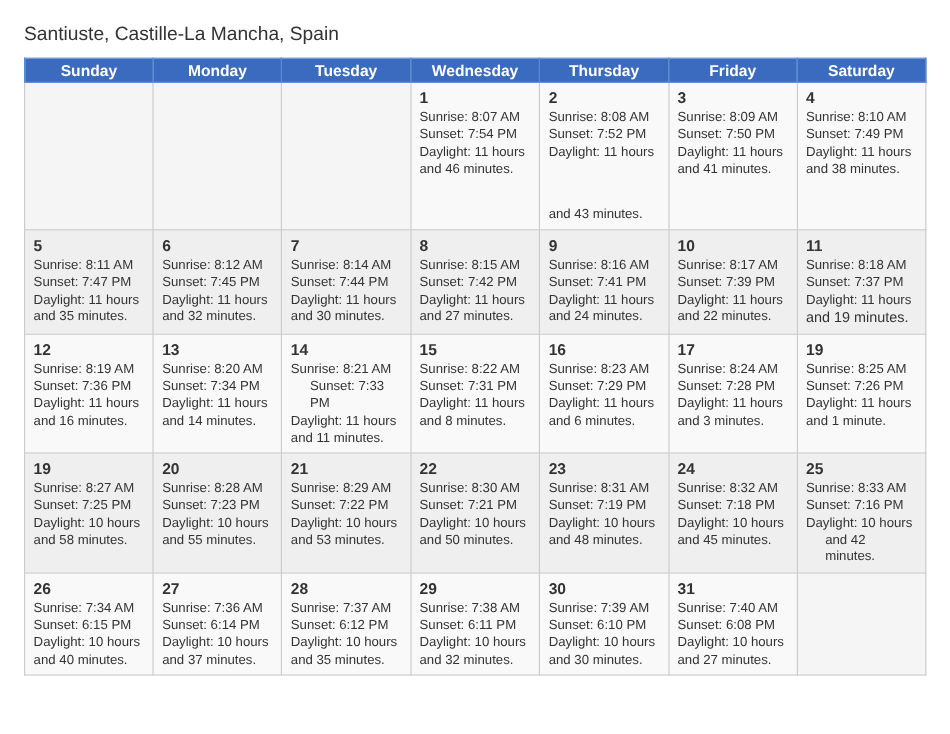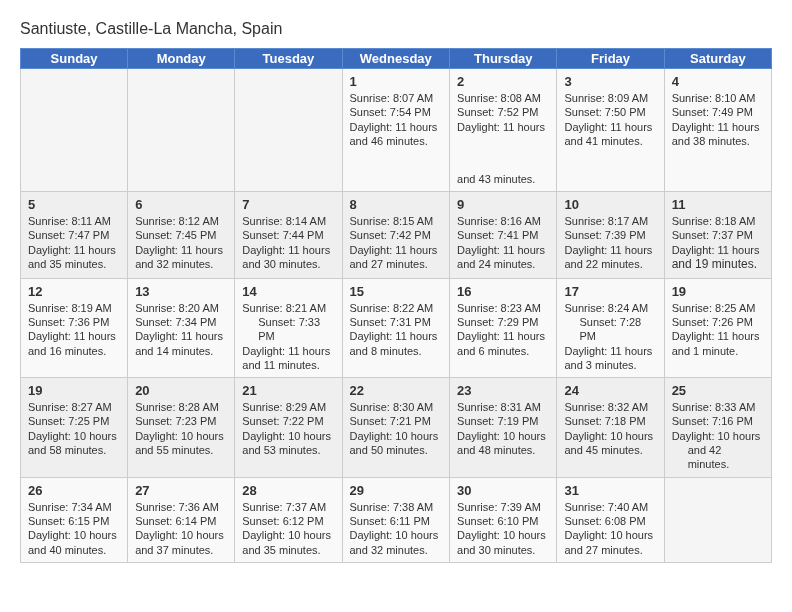--- a/index.html
+++ b/index.html
@@ -210,21 +210,21 @@
         <td>
           <span class="day-num">16</span>
           <div style="font-size: 11px; line-height: 1.3;">Sunrise: 8:23 AM</div>
           <div style="font-size: 11px; line-height: 1.3;">Sunset: 7:29 PM</div>
           <div style="font-size: 11px; line-height: 1.3;">Daylight: 11 hours</div>
           <div style="font-size: 11px; line-height: 1.3;">and 6 minutes.</div>
         </td>
         <td>
           <span class="day-num">17</span>
           <div style="font-size: 11px; line-height: 1.3;">Sunrise: 8:24 AM</div>
-          <div style="font-size: 11px; line-height: 1.3; margin-left: 15px;">Sunset: 7:28 PM</div>
+          <div style="font-size: 11px; line-height: 1.3;">Sunset: 7:28 PM</div>
           <div style="font-size: 11px; line-height: 1.3;">Daylight: 11 hours</div>
           <div style="font-size: 11px; line-height: 1.3;">and 3 minutes.</div>
         </td>
         <td>
           <span class="day-num">19</span>
           <div style="font-size: 11px; line-height: 1.3;">Sunrise: 8:25 AM</div>
           <div style="font-size: 11px; line-height: 1.3;">Sunset: 7:26 PM</div>
           <div style="font-size: 11px; line-height: 1.3;">Daylight: 11 hours</div>
           <div style="font-size: 11px; line-height: 1.3;">and 1 minute.</div>
         </td>

